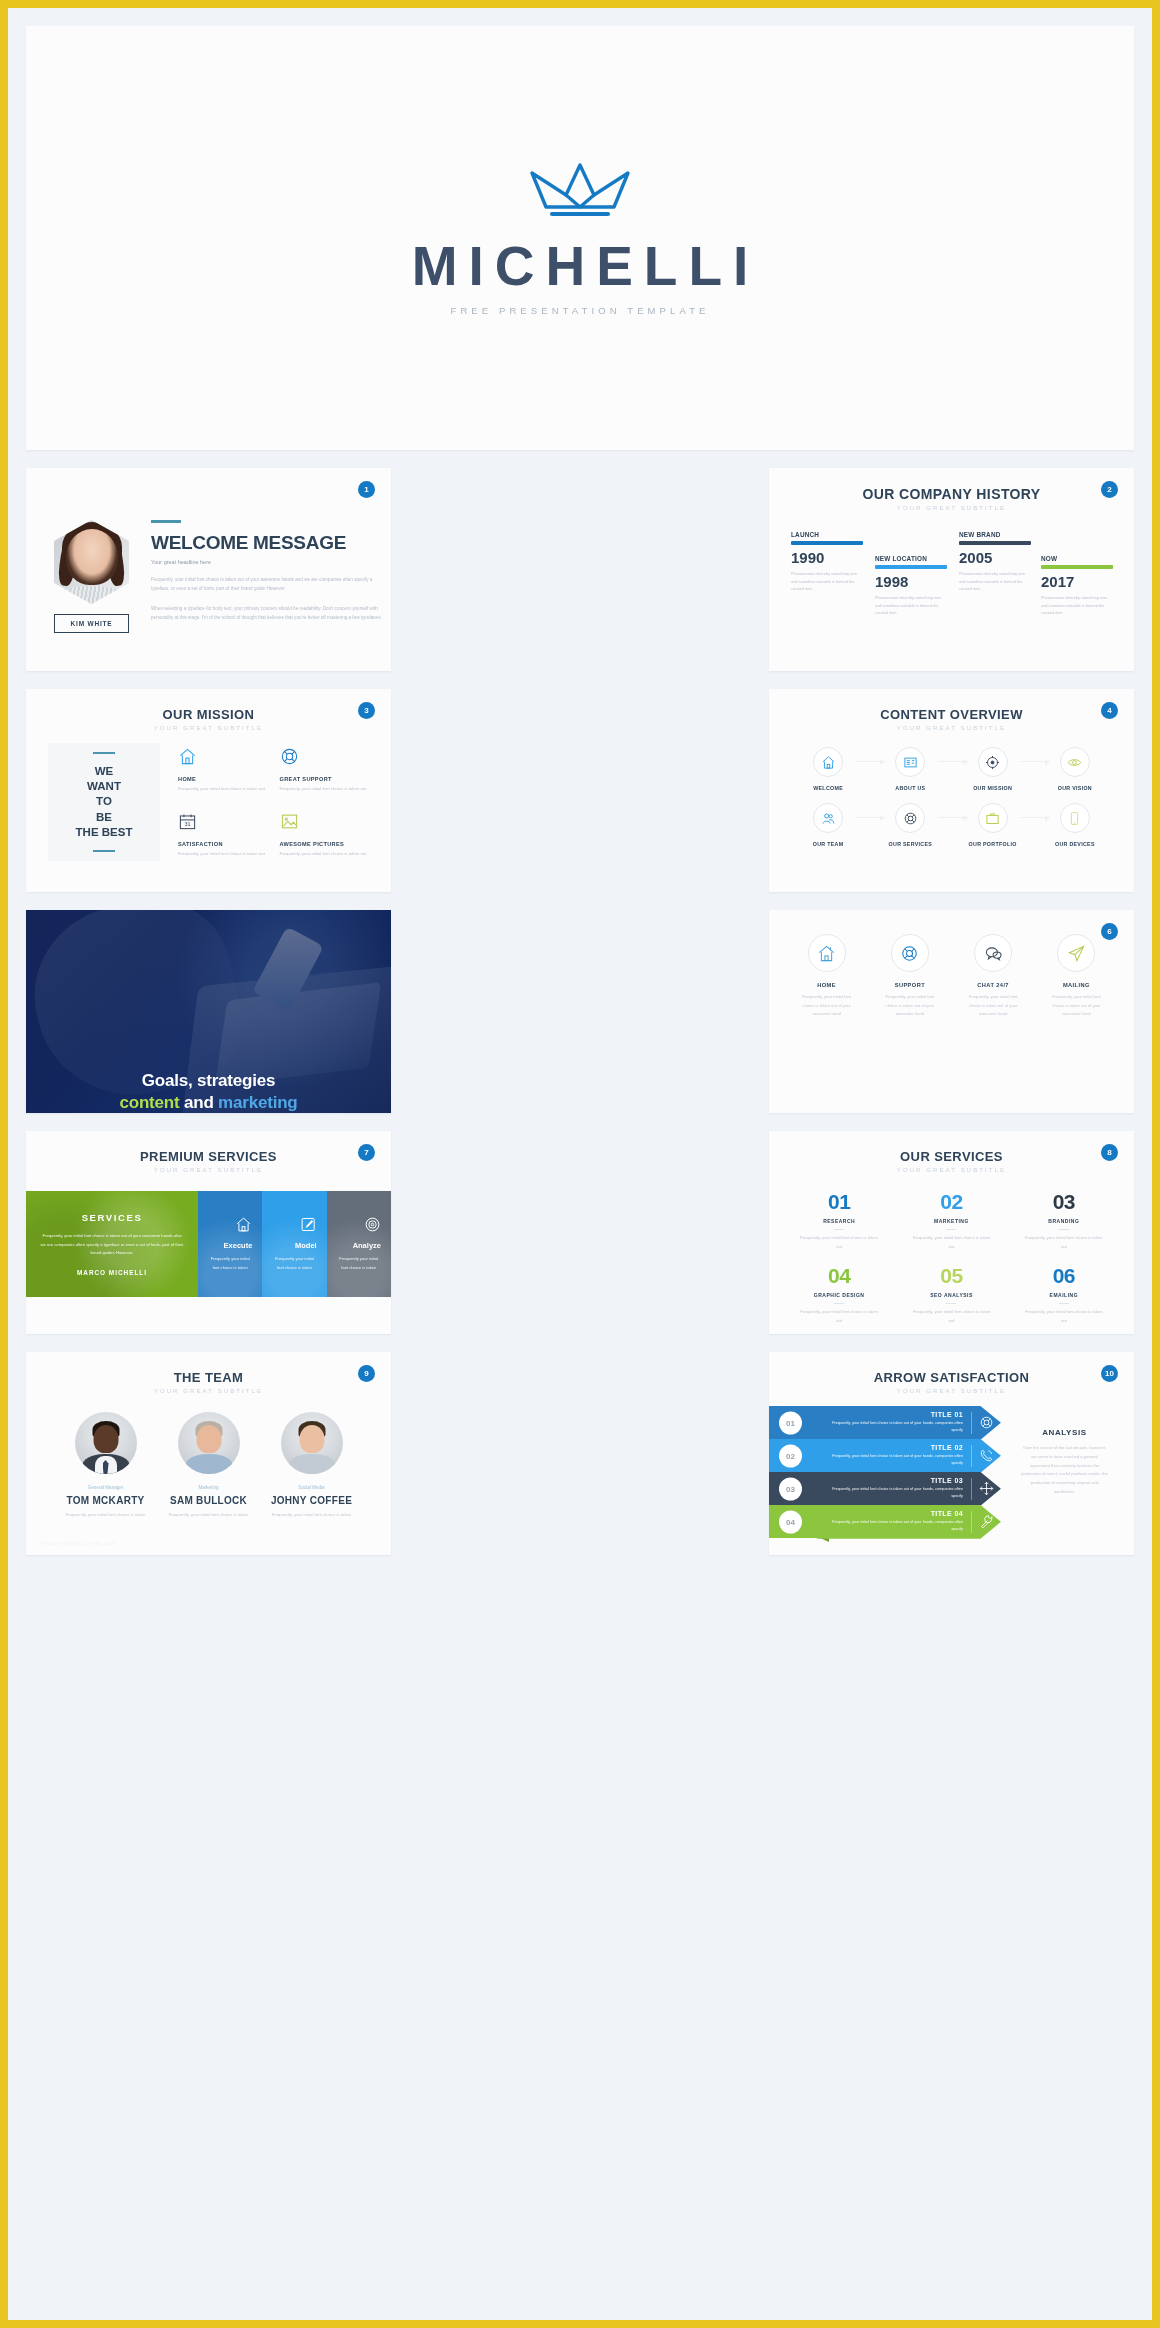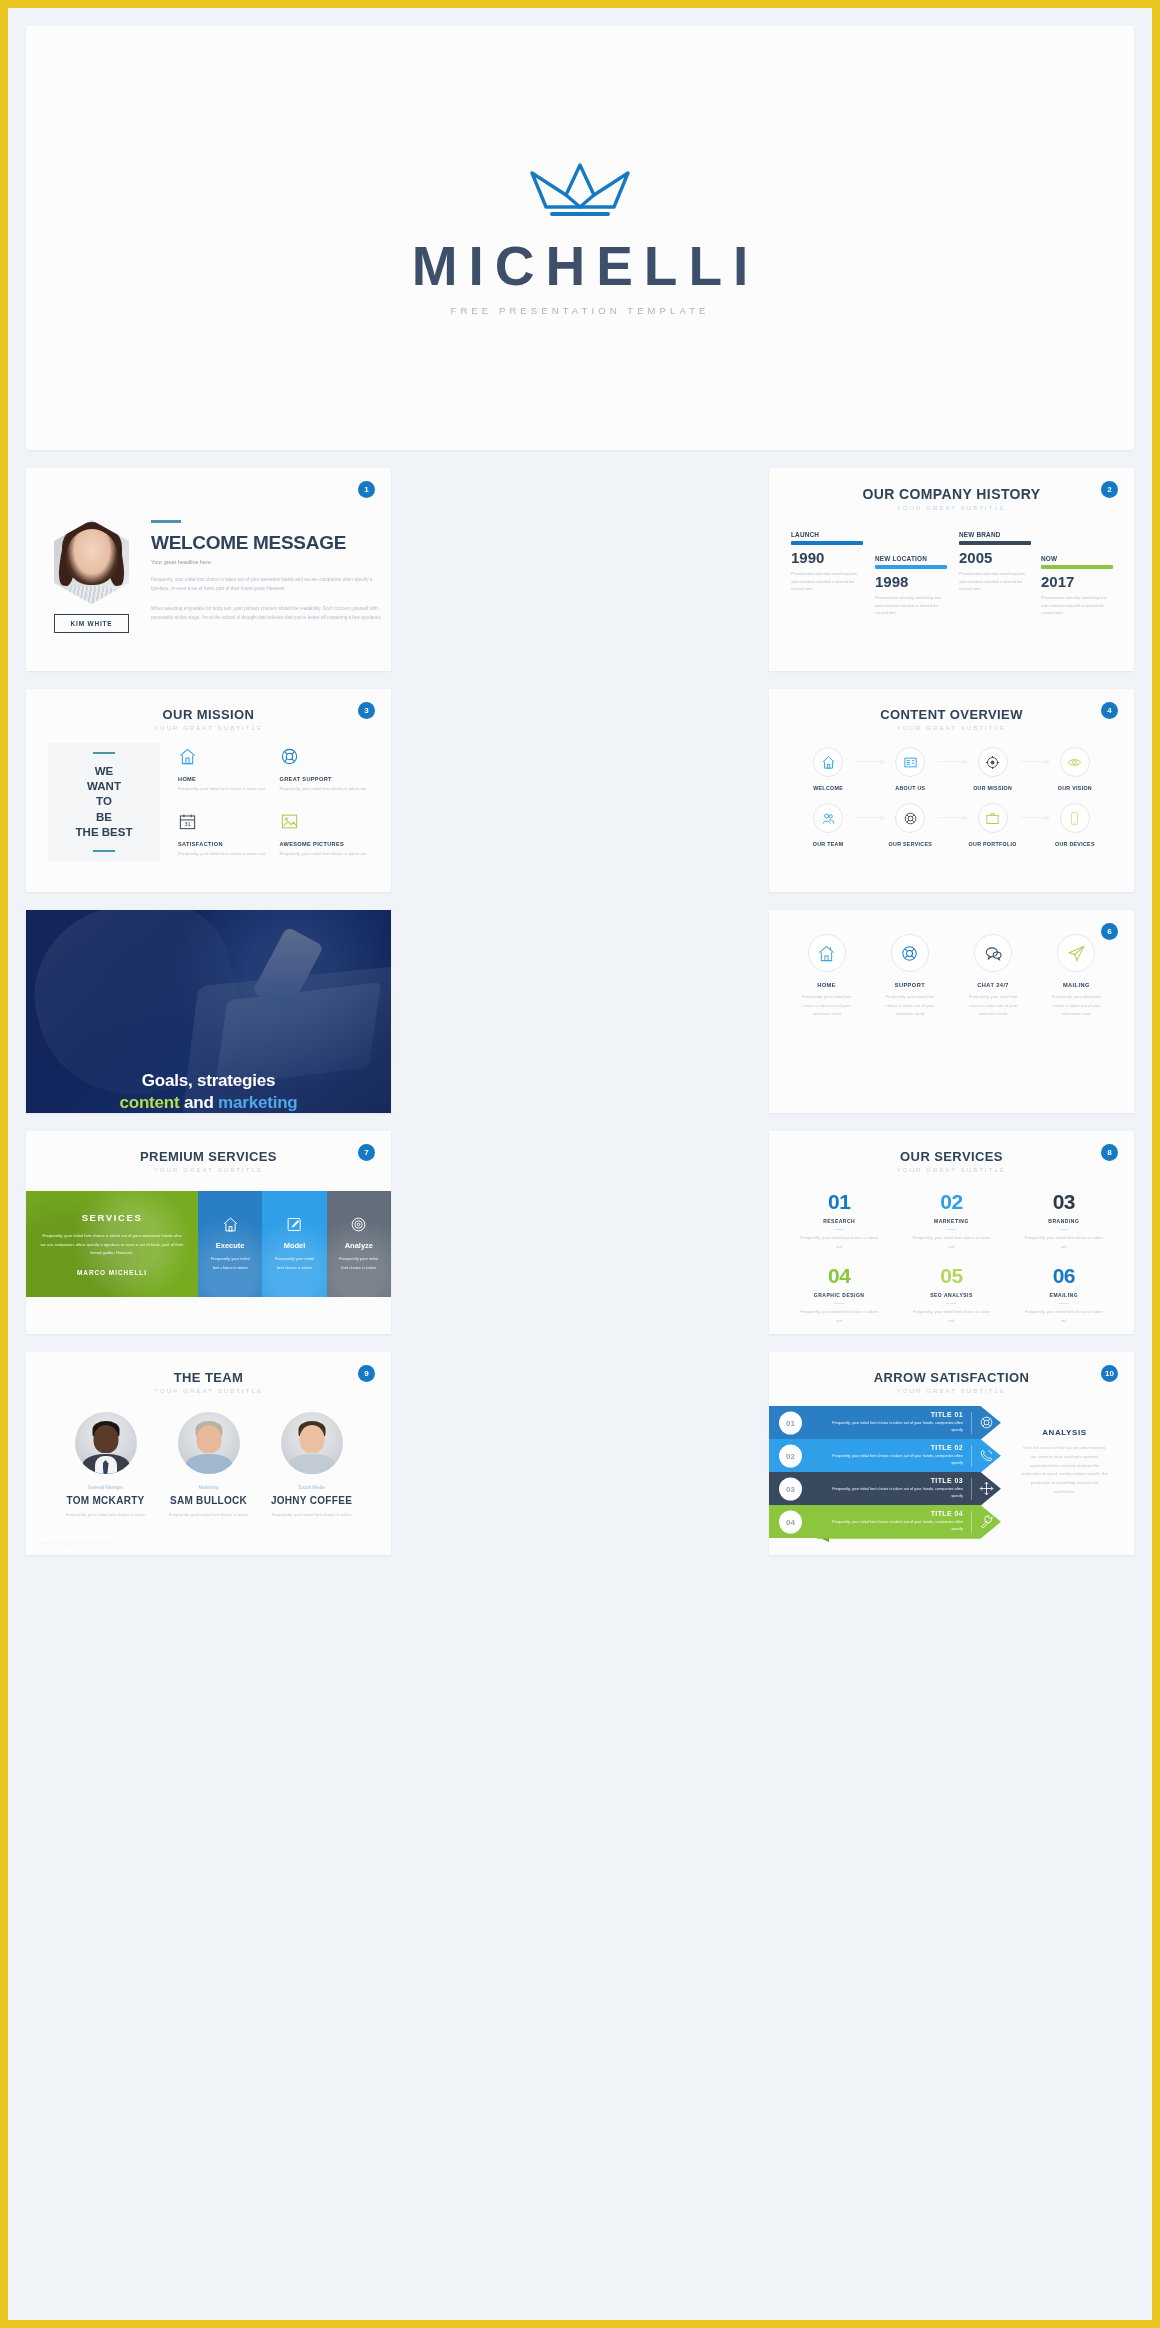--- a/index.html
+++ b/index.html
@@ -222,21 +222,21 @@
     position:absolute; inset:0;
     background: radial-gradient(circle at 62% 48%, rgba(255,255,255,.17) 0 22%, transparent 50%),
                 radial-gradient(circle at 22% 76%, rgba(0,0,0,.10) 0 30%, transparent 60%);
   }
   .ps-h { font-size: 9.5px; font-weight: bold; color: #fff; letter-spacing: 1.6px; position: relative; }
   .ps-p { font-size: 4.2px; line-height: 2.05; color: rgba(255,255,255,.9); text-align: center; margin-top: 9px; position: relative; }
   .ps-name { font-size: 6.4px; font-weight: bold; color: #fff; letter-spacing: 1px; margin-top: 11px; position: relative; }
   .ps-col {
     flex: 1; position: relative; overflow:hidden;
     display: flex; flex-direction: column;
-    align-items: center; justify-content: center; padding: 0 10px;
+    align-items: flex-end; justify-content: center; padding: 0 10px;
   }
   .ps-col .bg { position:absolute; inset:0; background: radial-gradient(circle at 50% 78%, rgba(255,255,255,.14) 0 28%, transparent 62%); }
   .ps-ct { font-size: 7.5px; font-weight: bold; color: #fff; margin-top: 8px; position: relative; }
   .ps-cp { font-size: 4.1px; line-height: 2; color: rgba(255,255,255,.88); text-align: center; margin-top: 5px; position: relative; }
 
   
   .os-grid { display: grid; grid-template-columns: repeat(3,1fr); row-gap: 14px; padding: 18px 14px 0; }
   .os-cell { display: flex; flex-direction: column; align-items: center; }
   .os-num { font-size: 21px; font-weight: bold; letter-spacing: -.5px; line-height: 1; }
   .os-t { font-size: 5px; font-weight: bold; color: #2f4358; margin-top: 6px; letter-spacing: .5px; }

